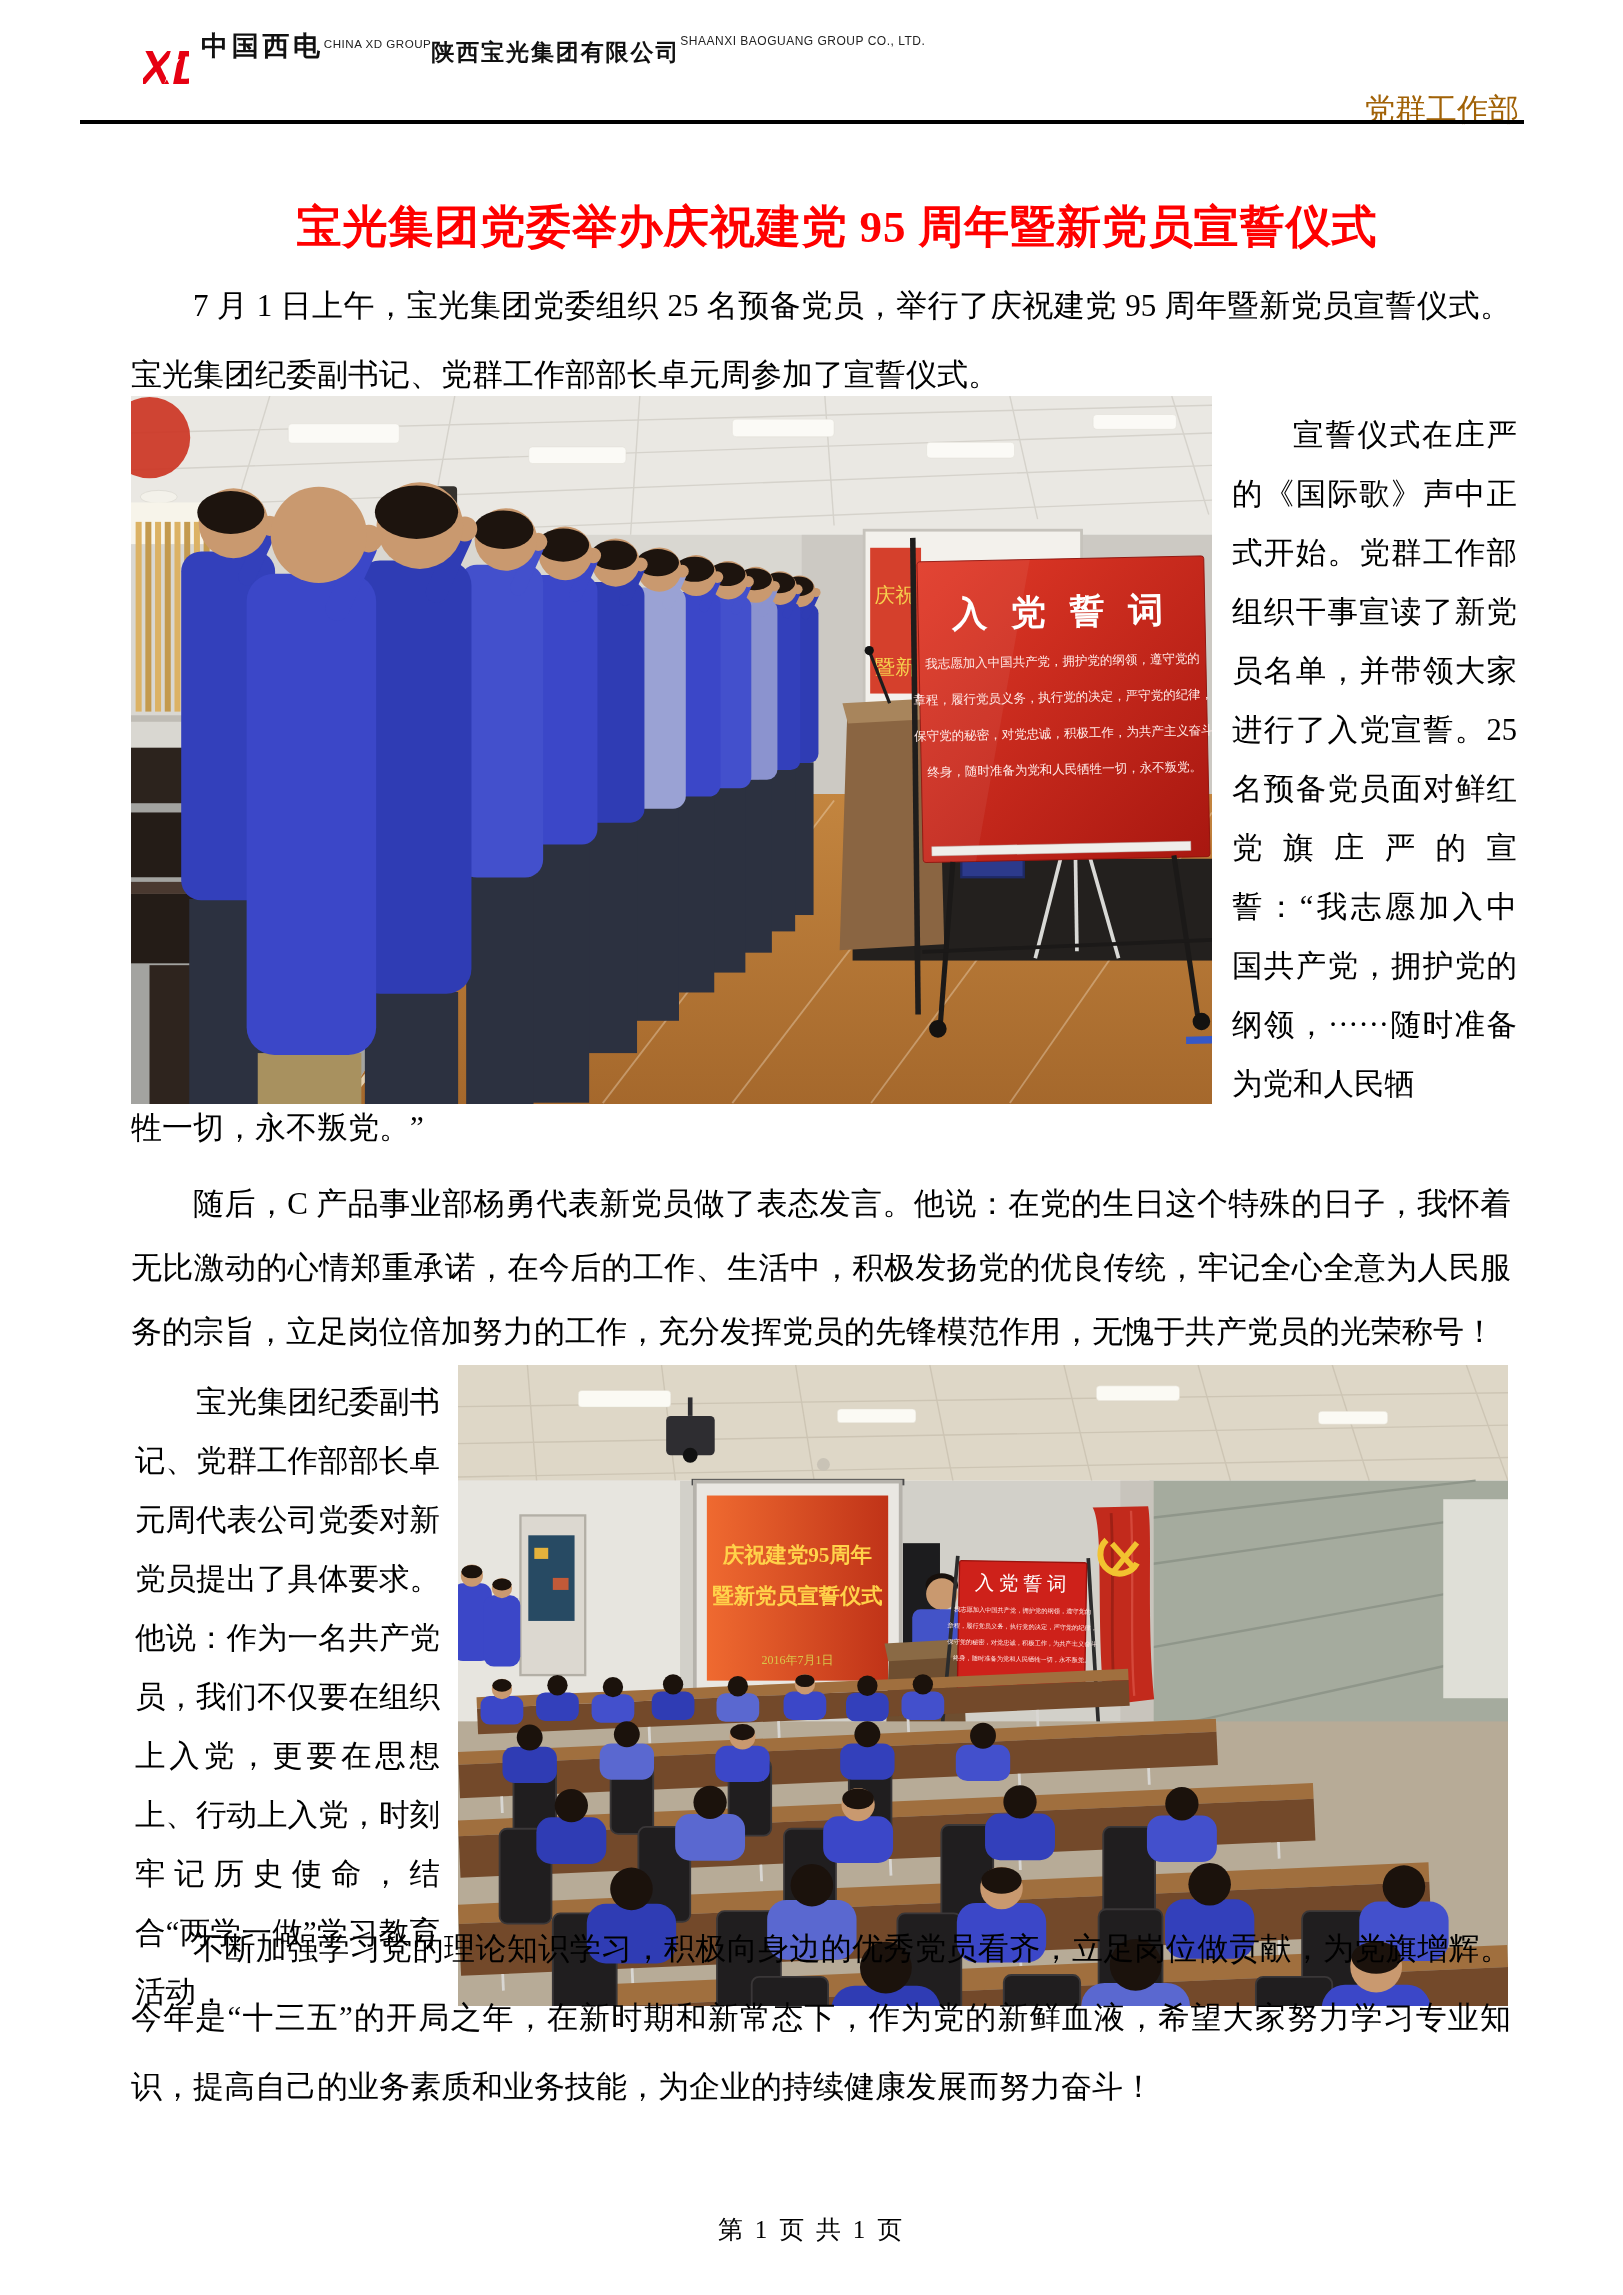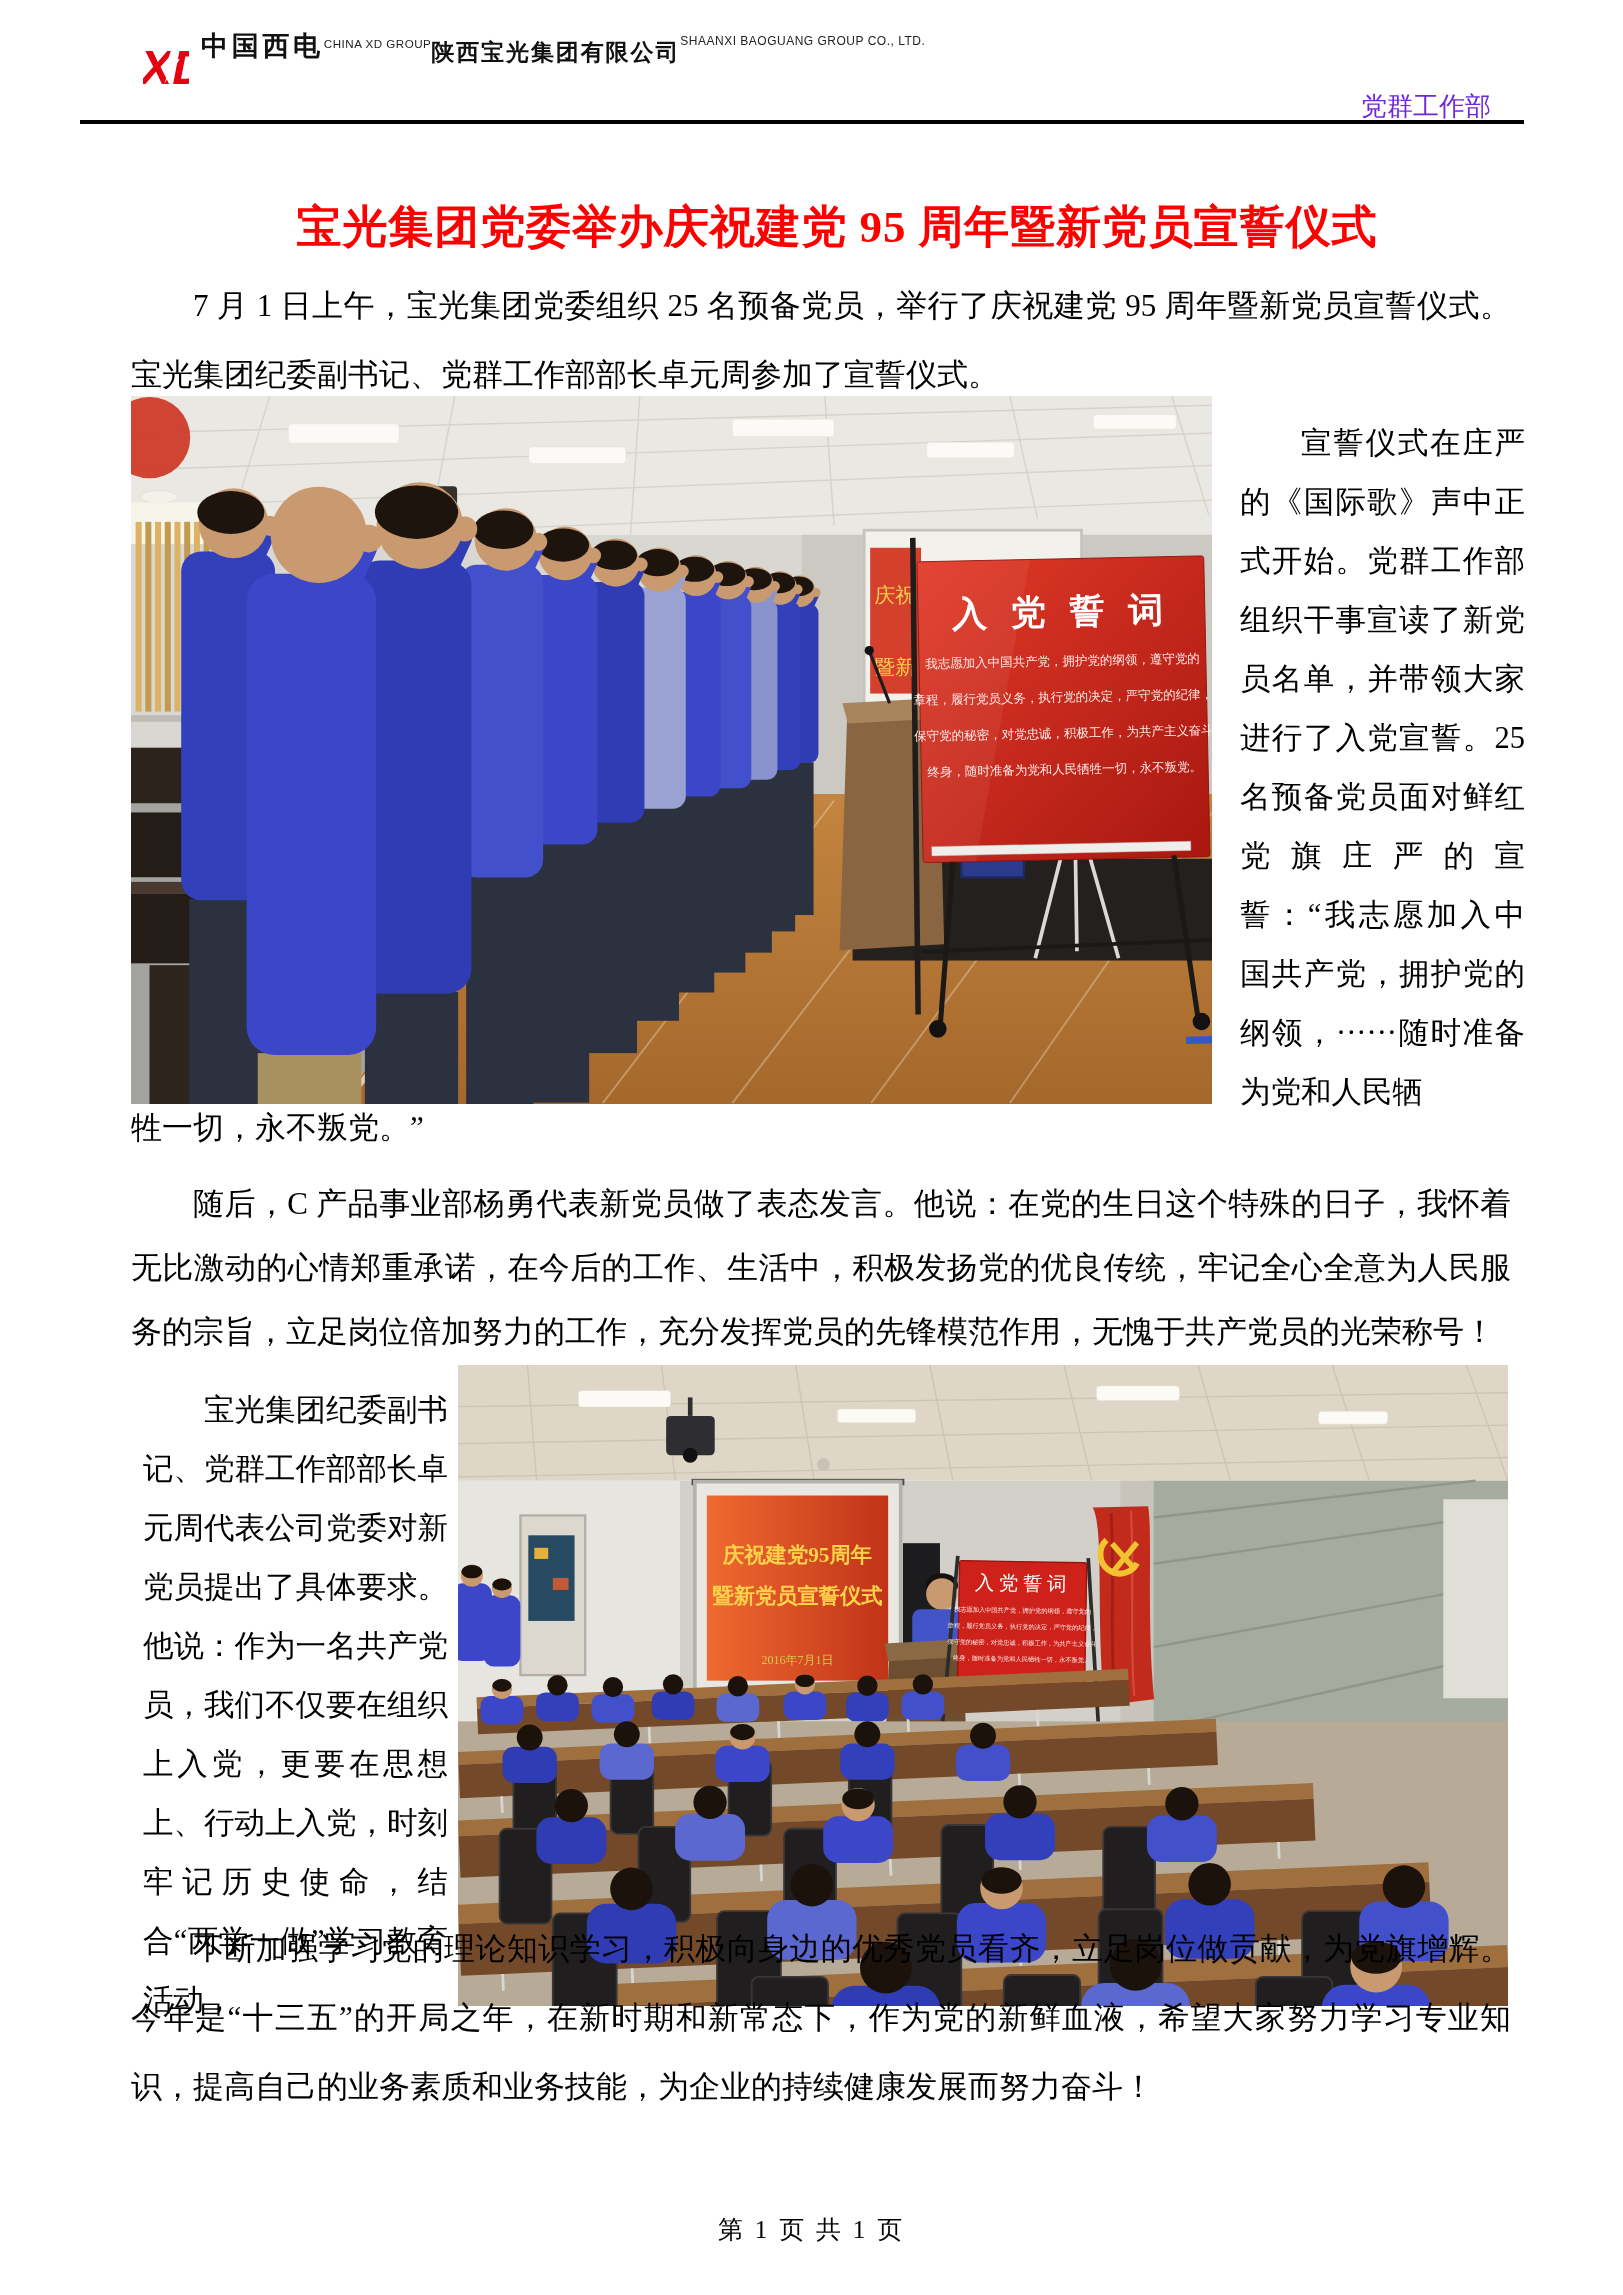--- a/index.html
+++ b/index.html
@@ -6,33 +6,33 @@
   .page{position:relative;width:1623px;height:2295px;background:#fff;overflow:hidden;
         font-family:"Liberation Serif","DejaVu Serif",serif;color:#000;}
   
   .hdr-logo{position:absolute;left:143px;top:32px;display:flex;gap:12px;align-items:flex-start;}
   .xd-mark{width:46px;height:65px;flex:0 0 auto;}
   .logo-col{display:flex;flex-direction:row;line-height:1.05;font-family:"Liberation Sans","DejaVu Sans",sans-serif;}
   .brand-cn{font-size:27px;font-weight:bold;letter-spacing:3.7px;color:#111;}
   .brand-en{font-size:11.6px;letter-spacing:0.5px;color:#222;margin-top:6px;}
   .company-cn{font-size:23px;font-weight:bold;letter-spacing:1.9px;color:#111;margin-top:8.3px;}
   .company-en{font-size:12px;letter-spacing:0.5px;color:#222;margin-top:3.2px;}
-  .hdr-dept{position:absolute;right:132px;top:89px;font-size:26px;color:#6d28d9;}
+  .hdr-dept{position:absolute;right:104px;top:89px;font-size:31px;color:#a16207;}
   .hdr-rule{position:absolute;left:80px;top:120px;width:1444px;height:4.2px;background:#000;}
   
   .doc-title{position:absolute;left:131px;top:181px;width:1380px;margin:16px;text-align:center;
              font-size:45px;font-weight:bold;color:#ff0000;letter-spacing:0.9px;}
   
   .para{position:absolute;left:131px;width:1380px;margin:0;font-size:31px;line-height:69px;
         text-align:justify;text-indent:2em;}
   .p1{top:271px;}
   .p2{top:1172px;line-height:64px;}
   .p3{top:1914px;line-height:69px;}
   .cont-line{position:absolute;left:131px;top:1107px;width:1380px;margin:0;font-size:31px;}
-  .col{position:absolute;margin:12px;font-size:30.5px;line-height:59px;text-align:justify;text-indent:2em;}
+  .col{position:absolute;margin:4px;font-size:30.5px;line-height:59px;text-align:justify;text-indent:2em;}
   .col-right{left:1228px;top:402px;width:285px;}
   .col-left{left:131px;top:1369px;width:305px;}
   
   .photo{position:absolute;overflow:hidden;}
   .photo svg{display:block;width:100%;height:100%;}
   .photo1{left:131px;top:396px;width:1081px;height:708px;}
   .photo2{left:458px;top:1365px;width:1050px;height:641px;}
   
   .footer{position:absolute;left:0;top:2213px;width:1623px;text-align:center;font-size:25px;letter-spacing:2.8px;}
 </style>

